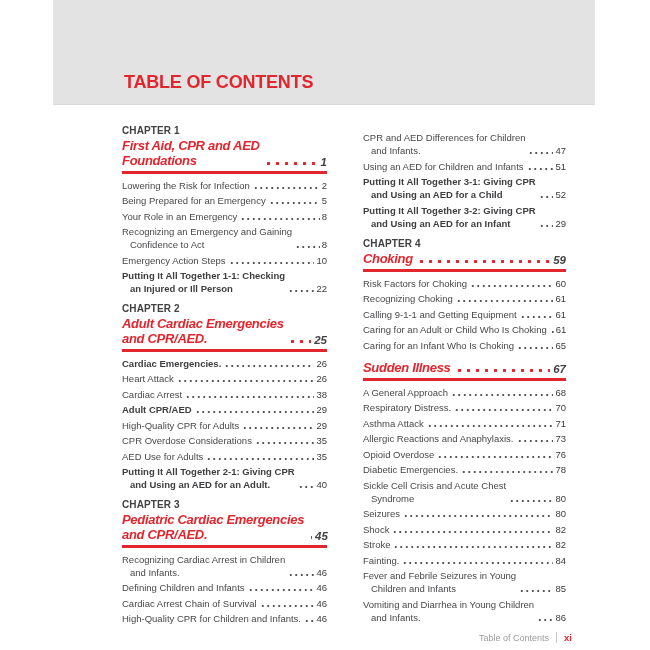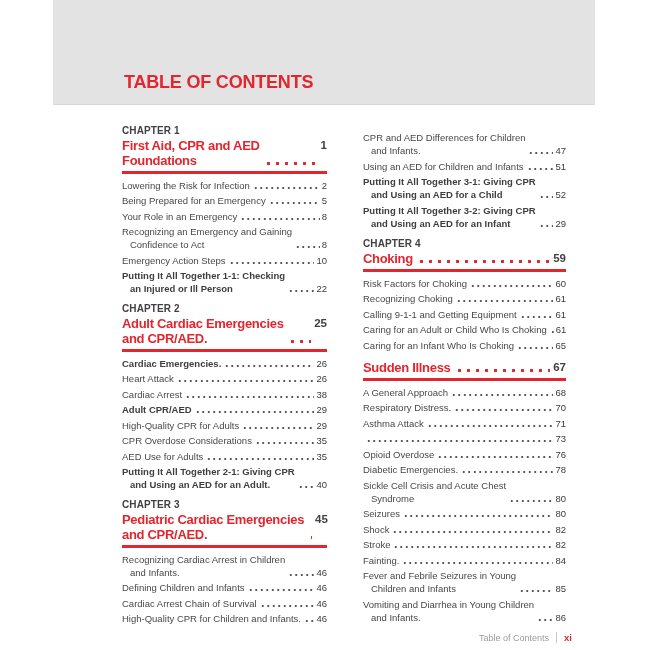--- a/index.html
+++ b/index.html
@@ -35,21 +35,21 @@
   .col-left  { width: 205px; }
   .col-right { width: 203px; }
   .toc-section { margin-bottom: 9px; }
   .chapter-label {
     font-size: 10px; line-height: 10px;
     font-weight: bold;
     letter-spacing: 0.1px;
     color: var(--dark, #414043);
     margin-bottom: 3px;
   }
-  .title-row { display: flex; align-items: flex-start; }
+  .title-row { display: flex; align-items: flex-end; font-style: italic; }
   .chapter-title {
     font-size: 13px; line-height: 14.5px;
     font-weight: bold;
     letter-spacing: -0.3px;
     color: var(--red, #e2262e);
     white-space: pre;
   }
   .title-row .cpage {
     font-size: 11.5px;
     font-weight: bold;
@@ -317,20 +317,21 @@
               <span class="label">Respiratory Distress.</span>
               <span class="dots"></span>
               <span class="epage">70</span>
             </div>
             <div class="entry">
               <span class="label">Asthma Attack</span>
               <span class="dots"></span>
               <span class="epage">71</span>
             </div>
             <div class="entry">
+              <span class="label">Allergic Reactions and Anaphylaxis.</span>
               <span class="dots"></span>
               <span class="epage">73</span>
             </div>
             <div class="entry">
               <span class="label">Opioid Overdose</span>
               <span class="dots"></span>
               <span class="epage">76</span>
             </div>
             <div class="entry">
               <span class="label">Diabetic Emergencies.</span>

